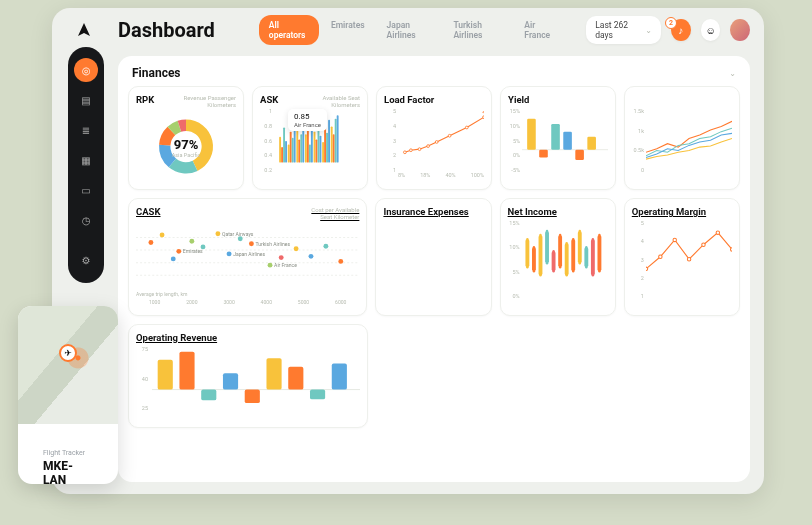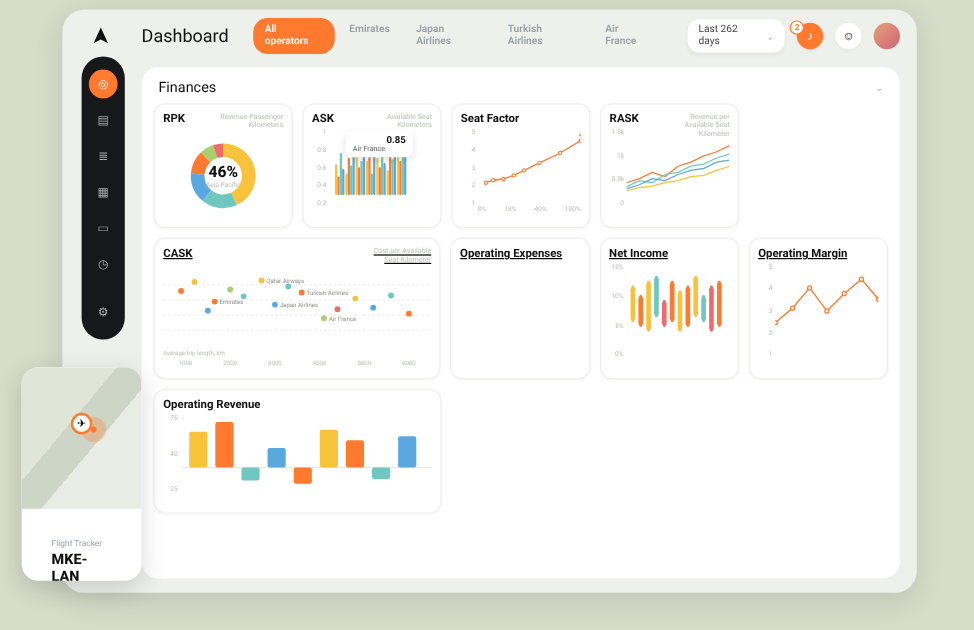--- a/index.html
+++ b/index.html
@@ -39,21 +39,21 @@
   
   .header {
     height: 44px; display: flex; align-items: center;
     padding: 0 14px 0 66px;
     gap: 10px;
   }
   .logo-top {
     position:absolute; left:20px; top:10px; width:24px;height:24px;
     display:flex;align-items:center;justify-content:center;color:#111;
   }
-  .title { font-weight: 400; font-size: 15px; color:#111; margin-right: 10px; }
+  .title { font-weight: 700; font-size: 20px; color:#111; margin-right: 10px; }
   .pill {
     padding: 5px 10px; border-radius: 12px; font-size: 8.5px; font-weight:600;
     color: #9aa0a6; cursor: pointer;
   }
   .pill.active { background: #ff7a2f; color: #fff; }
   .header .grow { flex: 1; }
   .range {
     font-size: 8.5px; color:#444; background:#fff; padding:4px 9px;
     border-radius: 10px; display:flex;align-items:center;gap:4px;
     box-shadow:0 1px 3px rgba(0,0,0,0.05);
@@ -71,25 +71,25 @@
   }
   .avatar{width:22px;height:22px;border-radius:50%;background:linear-gradient(135deg,#e9a07a,#c67);}
   
   .panel {
     margin: 4px 14px 12px 66px;
     background:#fff; border-radius:14px;
     flex:1; padding:10px 10px 12px 10px;
     overflow:hidden;
   }
   .panel-head{display:flex;align-items:center;justify-content:space-between;padding:0 4px 6px;}
-  .panel-head .ptitle{font-weight:400;font-size:12px;color:#111;}
+  .panel-head .ptitle{font-weight:700;font-size:12px;color:#111;}
   .grid{display:grid;gap:8px;}
   .row1{grid-template-columns: repeat(5, 1fr);}
   .row2{grid-template-columns: 2.06fr 1fr 1fr 1fr; text-decoration: underline;}
-  .row3{grid-template-columns: 2.06fr 3.12fr;}
+  .row3{grid-template-columns: 2.06fr 3.12fr; text-decoration: underline;}
   .card{
     background:#fff;border:1px solid #eef0ec;border-radius:10px;
     padding:7px; position:relative; min-height:104px;
     box-shadow:0 1px 2px rgba(0,0,0,0.03);
   }
   .card.tall{min-height:118px;}
   .card .ch{display:flex;justify-content:space-between;align-items:flex-start;}
   .card .ct{font-weight:700;font-size:9.5px;color:#111;}
   .card .sub{font-size:6px;color:#b8bdb2;text-align:right;max-width:58px;line-height:1.2}
   .card .body{position:absolute;left:7px;right:7px;bottom:7px;top:24px;}
@@ -98,21 +98,21 @@
   .axis-x{position:absolute;left:14px;right:0;bottom:0;height:10px;display:flex;justify-content:space-between;}
   .axis-x div{font-size:5.5px;color:#b8bdb2;}
   svg{display:block;}
   .donut-center{position:absolute;left:50%;top:50%;transform:translate(-50%,-50%);text-align:center;}
   .donut-center .big{font-weight:800;font-size:13px;color:#111;}
   .donut-center .s{font-size:5.5px;color:#b8bdb2;}
   .tooltip{
     position:absolute;background:#fff;border-radius:5px;padding:3px 6px;
     font-size:6px;color:#555;box-shadow:0 2px 6px rgba(0,0,0,0.12);
   }
-  .tooltip .tv{font-weight:700;font-size:8px;color:#111;margin-left:28px;}
+  .tooltip .tv{font-weight:400;font-size:8px;color:#111;}
   
   .promo{
     border-radius:10px;overflow:hidden;position:relative;min-height:104px;
     background:
       radial-gradient(circle at 70% 50%, #fff 0 8%, transparent 9%),
       linear-gradient(115deg, rgba(255,255,255,0.85) 0 34%, rgba(255,255,255,0) 55%),
       linear-gradient(180deg,#8fb7c4 0%, #cfe2e7 50%, #8aa8b2 100%);
   }
   .promo svg.plane{position:absolute;left:44%;top:18%;width:160px;height:70px;}
   .promo .ptxt{position:absolute;left:12px;bottom:12px;}
@@ -167,21 +167,21 @@
 </div>
 
 <div class="app">
   <div class="logo-top">
     <svg width="16" height="16" viewBox="0 0 16 16">
         <path d="M8 1 L14 14 L8 11 L2 14 Z" fill="#111"></path>
       </svg>
   </div>
   <div class="header">
     <div class="title">Dashboard</div>
-    <div id="tabs" style="display:flex;gap:2px;">
+    <div id="tabs" style="display:flex;gap:2px;margin-left:24px;">
         <div class="pill active">All operators</div>
         <div class="pill">Emirates</div>
         <div class="pill">Japan Airlines</div>
         <div class="pill">Turkish Airlines</div>
         <div class="pill">Air France</div>
       </div>
     <div class="grow"></div>
     <div class="range">
       <span>Last 262 days</span>
       <span class="chev">⌄</span>
@@ -211,21 +211,21 @@
           <div class="body">
             <svg viewBox="0 0 100 100" width="100%" height="100%">
               <path d="M50 12 A38 38 0 0 1 66.17961307947274 84.38342799370875 L59.36714441443159 69.90619515425243 A22 22 0 0 0 50 28 Z" fill="#f8c23b"></path>
               <path d="M66.17961307947274 84.38342799370875 A38 38 0 0 1 25.777888389549776 79.27950322547997 L35.976672225528816 66.95129134106736 A22 22 0 0 0 59.36714441443159 69.90619515425243 Z" fill="#6fc8c0"></path>
               <path d="M25.777888389549776 79.27950322547997 A38 38 0 0 1 12.07498431972568 47.61396025788609 L28.043411974578024 48.61860857035511 A22 22 0 0 0 35.976672225528816 66.95129134106736 Z" fill="#5aa8e0"></path>
               <path d="M12.07498431972568 47.61396025788609 A38 38 0 0 1 23.98720997470982 22.29919215798637 L34.93996366956884 33.96269019672895 A22 22 0 0 0 28.043411974578024 48.61860857035511 Z" fill="#ff7a2f"></path>
               <path d="M23.98720997470982 22.29919215798637 A38 38 0 0 1 38.257354213751995 13.859852380784169 L43.201626123751154 29.076756641506623 A22 22 0 0 0 34.93996366956884 33.96269019672895 Z" fill="#a7cf6d"></path>
               <path d="M38.257354213751995 13.859852380784169 A38 38 0 0 1 49.99999999999999 12 L49.99999999999999 28 A22 22 0 0 0 43.201626123751154 29.076756641506623 Z" fill="#ef6a6a"></path>
             </svg>
   <div class="donut-center">
-              <div class="big">46%</div>
+              <div class="big">97%</div>
               <div class="s">Asia Pacific</div>
             </div>
           </div>
         </div>
       <div class="card" id="c-ask">
           <div class="ch">
             <div class="ct">ASK</div>
             <div class="sub">Available Seat Kilometers</div>
           </div>
           <div class="body">
@@ -264,21 +264,21 @@
               <rect x="66" y="18" width="2.2" height="42" fill="#f8c23b" rx="1"></rect>
               <rect x="68.31" y="27" width="2.2" height="33" fill="#ff7a2f" rx="1"></rect>
               <rect x="70.62" y="9" width="2.2" height="51" fill="#6fc8c0" rx="1"></rect>
               <rect x="72.93" y="4.799999999999997" width="2.2" height="55.2" fill="#5aa8e0" rx="1"></rect>
             </svg>
  <div class="tooltip" style="left:28px;top:-2px"><div class="tv">0.85</div>Air France</div>
           </div>
         </div>
       <div class="card" id="c-load">
           <div class="ch">
-            <div class="ct">Seat Factor</div>
+            <div class="ct">Load Factor</div>
           </div>
           <div class="body">
             <div class="axis-y">
               <div style="top:0%">5</div>
               <div style="top:25%">4</div>
               <div style="top:50%">3</div>
               <div style="top:75%">2</div>
               <div style="top:100%">1</div>
             </div>
             <svg viewBox="0 0 100 60" style="position:absolute;left:14px;right:0;top:0;bottom:12px">
@@ -294,25 +294,44 @@
  <text x="98" y="3.1999999999999957" font-size="6" fill="#ff7a2f" font-weight="700">4.4</text>
             </svg>
  <div class="axis-x">
               <div>8%</div>
               <div>18%</div>
               <div>40%</div>
               <div>100%</div>
             </div>
           </div>
         </div>
+      <div class="card" id="c-yield">
+          <div class="ch">
+            <div class="ct">Yield</div>
+          </div>
+          <div class="body">
+            <div class="axis-y">
+              <div style="top:0%">15%</div>
+              <div style="top:25%">10%</div>
+              <div style="top:50%">5%</div>
+              <div style="top:75%">0%</div>
+              <div style="top:100%">-5%</div>
+            </div>
+            <svg viewBox="0 0 100 60" style="position:absolute;left:14px;right:0;top:0;bottom:10px">
+ <line x1="0" y1="45" x2="100" y2="45" stroke="#e5e8e0"></line>
+              <rect x="6" y="9" width="10" height="36" fill="#f8c23b" rx="1.5"></rect>
+              <rect x="20" y="45" width="10" height="9" fill="#ff7a2f" rx="1.5"></rect>
+              <rect x="34" y="15" width="10" height="30" fill="#6fc8c0" rx="1.5"></rect>
+              <rect x="48" y="24" width="10" height="21" fill="#5aa8e0" rx="1.5"></rect>
+              <rect x="62" y="45" width="10" height="12" fill="#ff7a2f" rx="1.5"></rect>
+              <rect x="76" y="30" width="10" height="15" fill="#f8c23b" rx="1.5"></rect>
+            </svg>
+          </div>
+        </div>
       <div class="card" id="c-rask">
-          <div class="ch">
-            <div class="ct">RASK</div>
-            <div class="sub">Revenue per Available Seat Kilometer</div>
-          </div>
           <div class="body">
             <div class="axis-y">
               <div style="top:0%">1.5k</div>
               <div style="top:33.33333333333333%">1k</div>
               <div style="top:66.66666666666666%">0.5k</div>
               <div style="top:100%">0</div>
             </div>
             <svg viewBox="0 0 100 60" style="position:absolute;left:14px;right:0;top:0;bottom:10px">
               <path d="M0 48 L 12.5 44 L 25 38 L 37.5 42 L 50 32 L 62.5 28 L 75 22 L 87.5 17.999999999999993 L 100 12.000000000000007" fill="none" stroke="#ff7a2f" stroke-width="1.2"></path>
               <path d="M0 52 L 12.5 46 L 25 48 L 37.5 40 L 50 38 L 62.5 32 L 75 30 L 87.5 24 L 100 20" fill="none" stroke="#6fc8c0" stroke-width="1.2"></path>
@@ -360,21 +379,21 @@
               <text x="55" y="78" font-size="5" fill="#b8bdb2" text-anchor="middle">2000</text>
               <text x="91.66666666666667" y="78" font-size="5" fill="#b8bdb2" text-anchor="middle">3000</text>
               <text x="128.33333333333334" y="78" font-size="5" fill="#b8bdb2" text-anchor="middle">4000</text>
               <text x="165" y="78" font-size="5" fill="#b8bdb2" text-anchor="middle">5000</text>
               <text x="201.66666666666666" y="78" font-size="5" fill="#b8bdb2" text-anchor="middle">6000</text>
  </svg>
           </div>
         </div>
       <div class="card tall" id="c-opex">
           <div class="ch">
-            <div class="ct">Operating Expenses</div>
+            <div class="ct">Insurance Expenses</div>
           </div>
         </div>
       <div class="card tall" id="c-net">
           <div class="ch">
             <div class="ct">Net Income</div>
           </div>
           <div class="body">
             <div class="axis-y">
               <div style="top:0%">15%</div>
               <div style="top:33.33333333333333%">10%</div>

